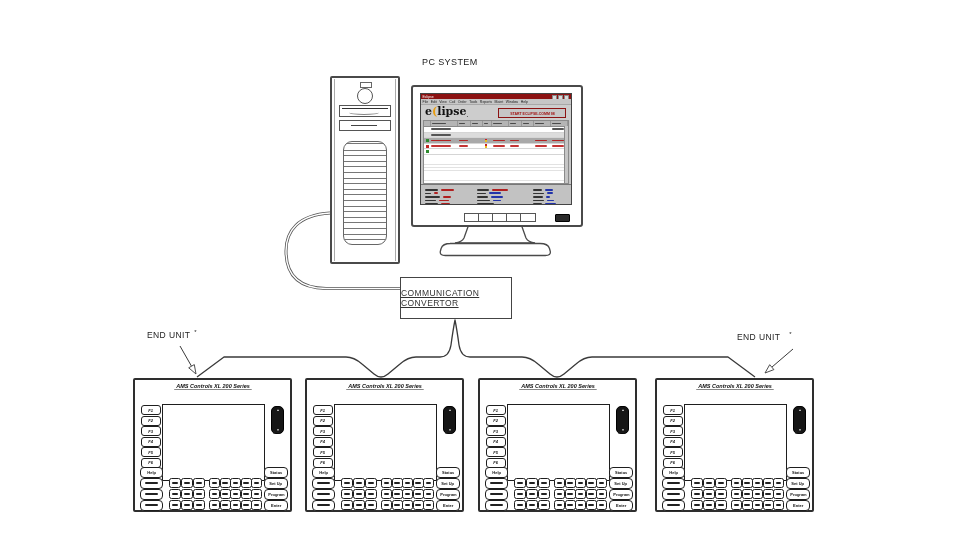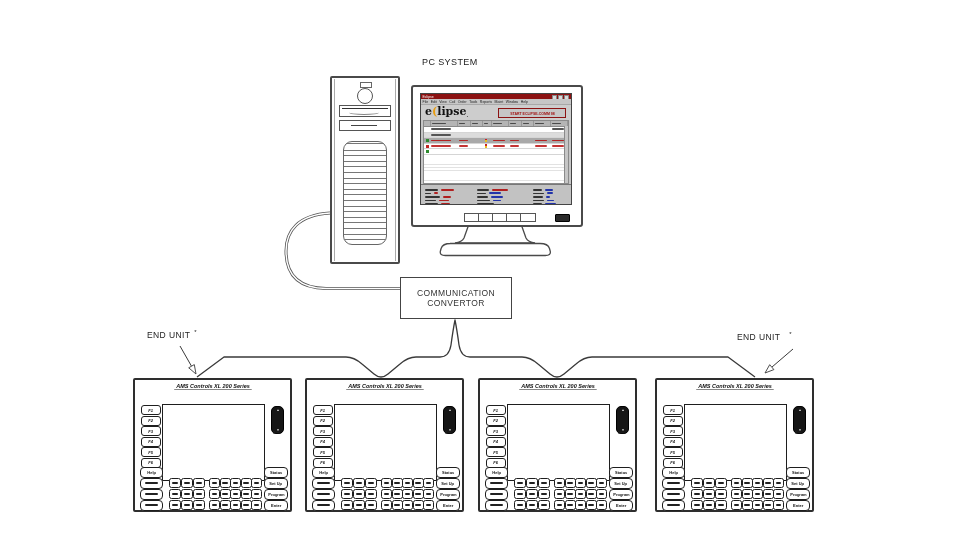--- a/index.html
+++ b/index.html
@@ -6,22 +6,22 @@
   .canvas{position:relative;width:957px;height:546px;background:#ffffff;
           font-family:"Liberation Sans",sans-serif;color:#333;overflow:hidden;}
   .abs{position:absolute;}
   svg.wires{position:absolute;left:0;top:0;}
 
   
   .pc-label{font-size:9px;letter-spacing:.4px;color:#222;}
   .endunit{font-size:8.5px;letter-spacing:.4px;color:#222;white-space:nowrap;}
   .endunit sup{font-size:6px;margin-left:4px;}
   .conv-box{left:400px;top:277px;width:110px;height:40px;border:1.4px solid #444;background:#fff;
-            display:flex;flex-direction:column;align-items:center;justify-content:center;
-            font-size:8.5px;letter-spacing:.4px;color:#333;line-height:10px;}
+            display:flex;flex-direction:column;justify-content:center;
+            font-size:8.5px;letter-spacing:.4px;color:#333;line-height:10px;text-decoration:underline;}
 
   
   .tower{left:330px;top:76px;width:66px;height:184px;border:2px solid #4a4a4a;border-radius:2px;background:#fff;}
   .tower-side{position:absolute;top:1px;bottom:1px;left:2px;right:2px;border-left:1px solid #aaa;border-right:1px solid #aaa;}
   .t-led{left:28px;top:4px;width:10px;height:4px;border:1px solid #666;}
   .t-pwr{left:25px;top:10px;width:14px;height:14px;border:1.5px solid #555;border-radius:50%;}
   .t-bay1{left:7px;top:27px;width:50px;height:10px;border:1px solid #555;}
   .t-slot{position:absolute;left:2px;right:2px;top:2px;border-top:1.3px solid #333;}
   .t-arc{position:absolute;left:9px;top:4px;width:30px;height:4px;border-bottom:1px solid #888;border-radius:50%;}
   .t-bay2{left:7px;top:42px;width:50px;height:9px;border:1px solid #555;}

